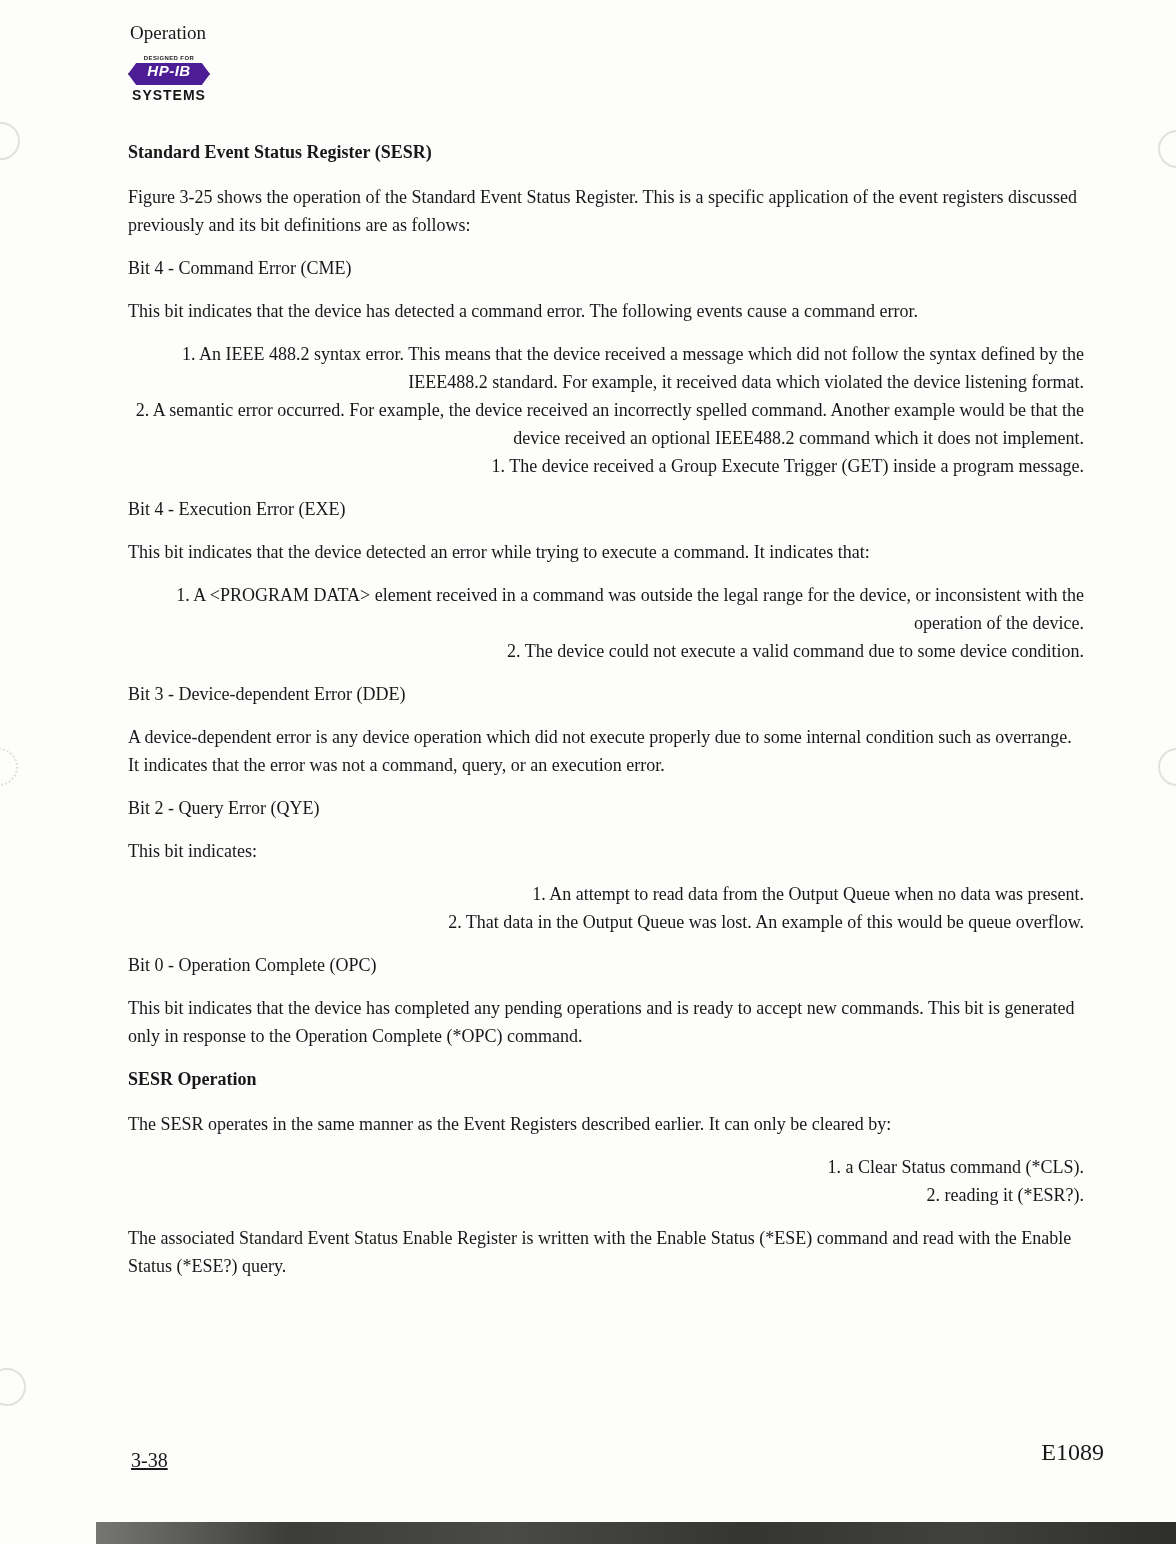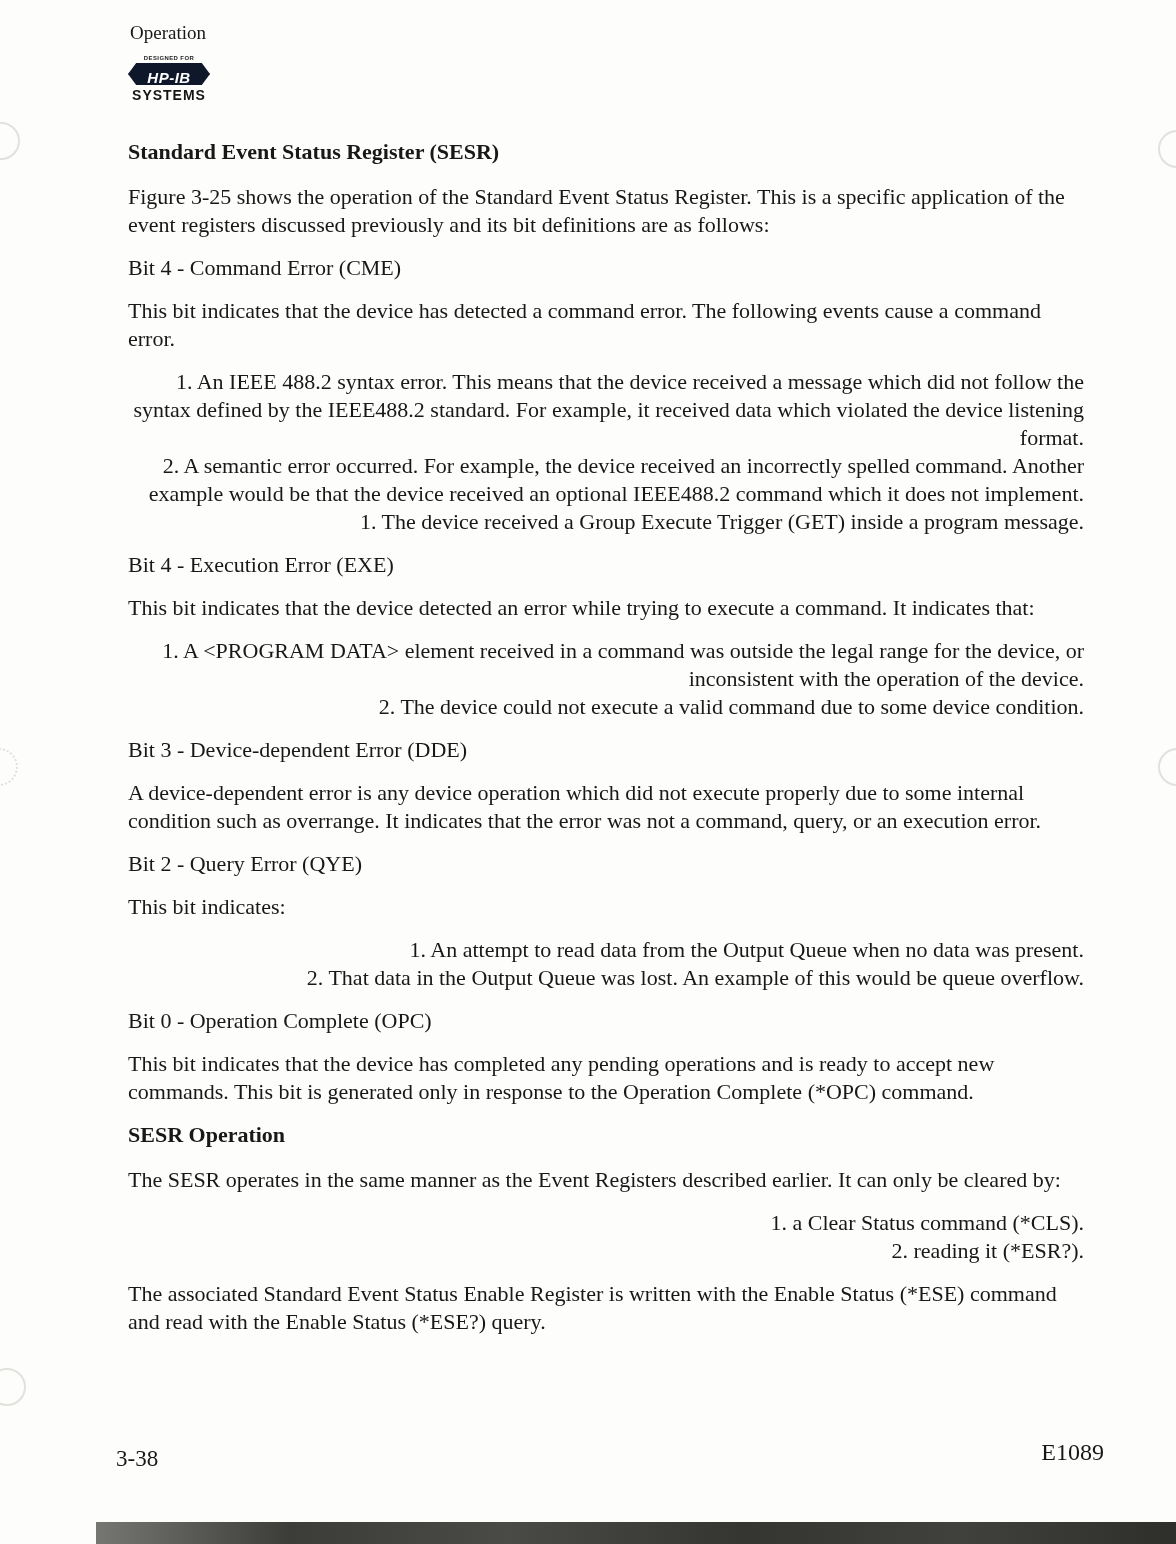--- a/index.html
+++ b/index.html
@@ -30,24 +30,24 @@
   .logo .designed-for {
     font-size: 7px;
     letter-spacing: 0.5px;
     color: #222;
     font-weight: bold;
     transform: scale(0.85);
   }
   .logo .badge {
     margin-top: 1px;
     height: 24px;
-    background: #0f172a;
+    background: #4c1d95;
     clip-path: polygon(0% 50%, 10% 4%, 90% 4%, 100% 50%, 90% 96%, 10% 96%);
     display: flex;
-    align-items: flex-end;
+    align-items: flex-start;
     justify-content: center;
     box-shadow: 0 0 0 1px #444 inset;
   }
   .logo .badge span {
     color: #ffffff;
     font-weight: bold;
     font-style: italic;
     font-size: 15px;
     letter-spacing: 0.5px;
   }
@@ -57,42 +57,43 @@
     color: #151515;
     letter-spacing: 1px;
     margin-top: 1px;
   }
   
   .content {
     position: absolute;
     left: 128px;
     top: 138px;
     width: 956px;
-    font-size: 22px;
+    font-size: 18px;
     line-height: 28px;
   }
   .content .h {
     font-weight: bold;
     margin: 0 0 17px 0;
   }
   .content .p {
     margin: 0 0 15px 0;
   }
   .content .group {
     margin: 0 0 15px 0;
     text-align: right;
   }
   .content .it {
     margin: 0;
   }
   .footer-left {
     position: absolute;
-    left: 116px;
+    left: 131px;
     bottom: 72px;
-    font-size: 23px;
+    font-size: 20px;
+    text-decoration: underline;
   }
   .footer-right {
     position: absolute;
     right: 72px;
     bottom: 78px;
     font-size: 24px;
   }
   
   .scan-bar {
     position: absolute;

